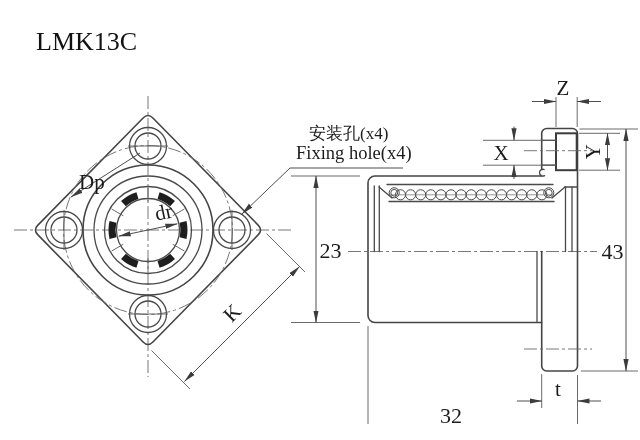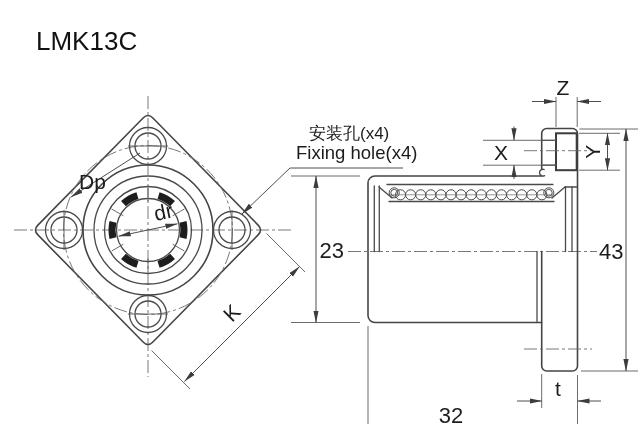--- a/index.html
+++ b/index.html
@@ -1,17 +1,17 @@
 <!DOCTYPE html>
 <html><head>
 <meta charset="utf-8">
 <style>
   html,body{margin:0;padding:0;background:#ffffff;}
   .stage{position:relative;width:640px;height:424px;background:#ffffff;overflow:hidden;
-         font-family:Liberation Sans, sans-serif;}
+         font-family:Liberation Serif, serif;}
   svg{display:block}
   
   .ln      {stroke:#454545;fill:none;stroke-width:1.6;stroke-linecap:round;}
   .ln2     {stroke:#4a4a4a;fill:none;stroke-width:1.3;stroke-linecap:round;}
   .thin    {stroke:#5a5a5a;fill:none;stroke-width:0.9;stroke-linecap:butt;}
   .dim     {stroke:#4f4f4f;fill:none;stroke-width:1;stroke-linecap:butt;}
   .cl      {stroke:#6a6a6a;fill:none;stroke-width:0.9;stroke-dasharray:13 3 3 3;stroke-linecap:butt;}
   .heavy   {stroke:#3c3c3c;fill:none;stroke-width:2;}
   .groove  {stroke:#1e1e1e;fill:none;stroke-width:7;}
   text{fill:#1c1c1c;}

